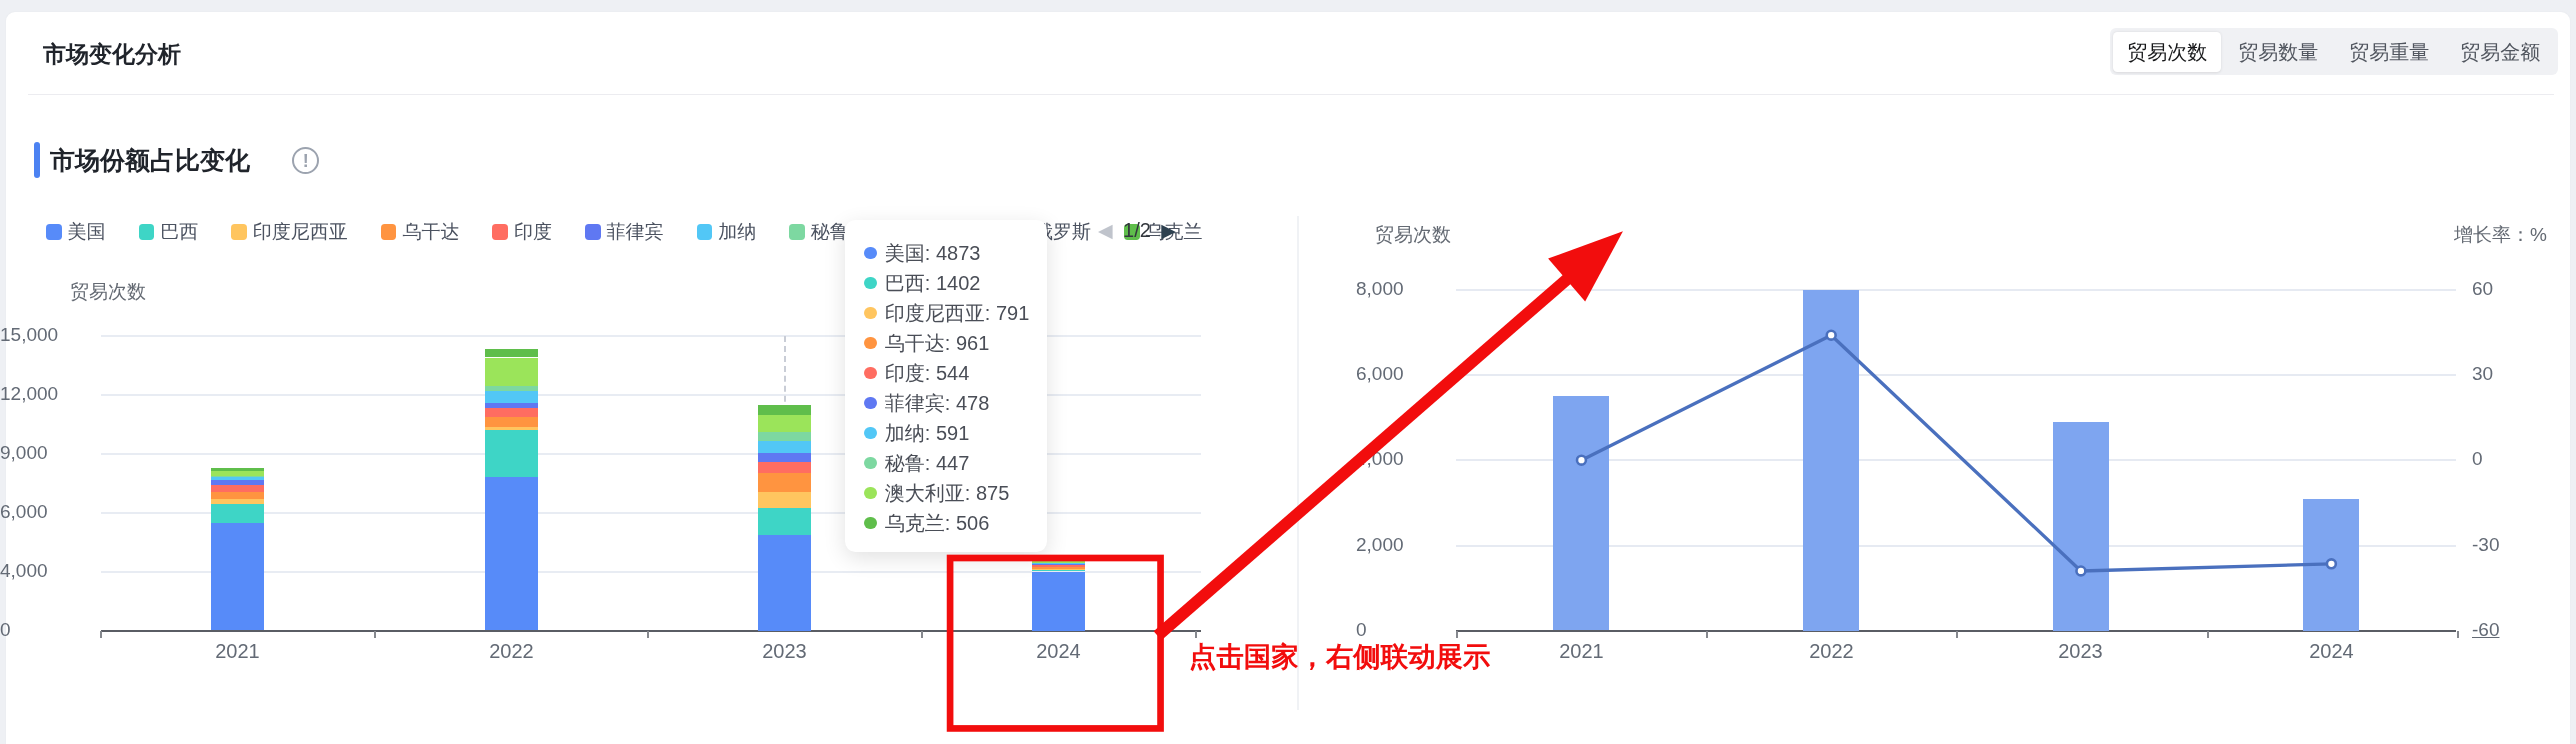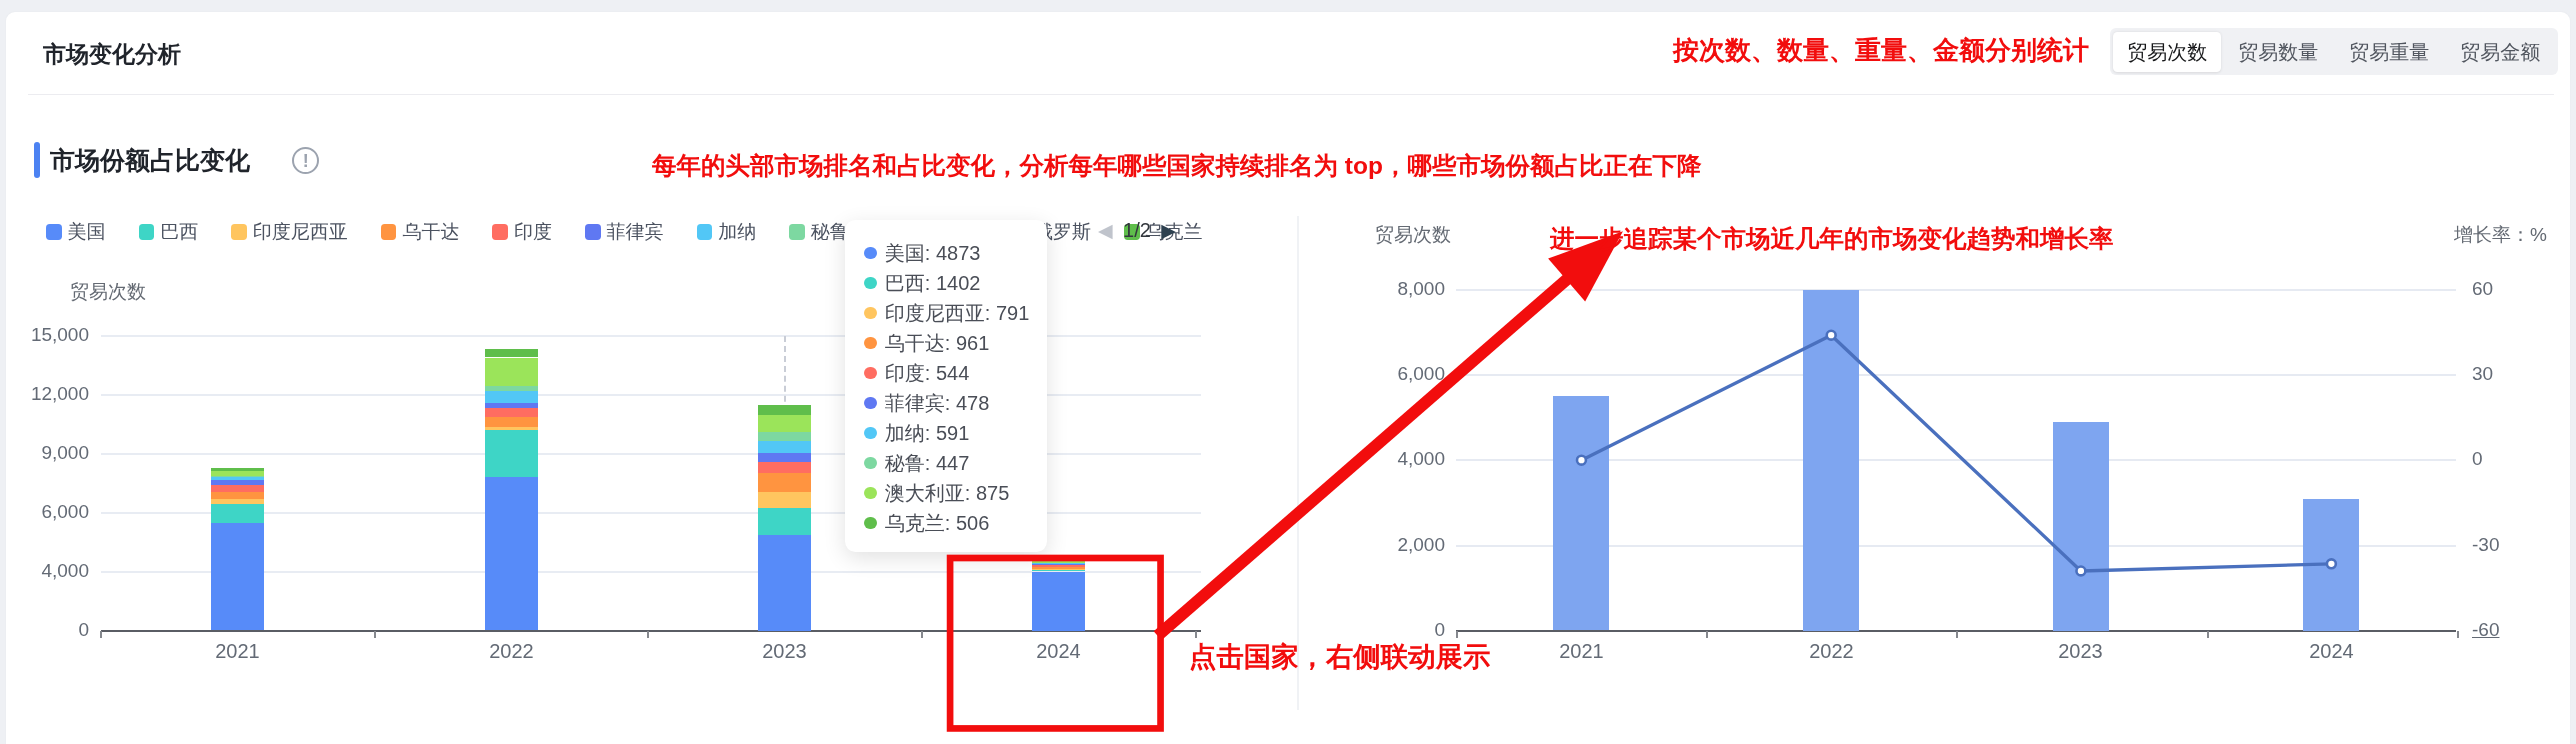--- a/index.html
+++ b/index.html
@@ -23,21 +23,21 @@
   .segment.active { background:#ffffff; color:#17181a; box-shadow:0 0.7px 3px rgba(0,0,0,0.10); }
   .accent-bar { left:34px; top:142px; width:6px; height:36px; border-radius:3px; background:#4C82F2; }
   .section-title { left:50px; top:144px; font-size:25px; font-weight:bold; color:#20242b; }
   .info-icon { left:292px; top:147px; width:27.4px; height:27.4px; border:2.2px solid #9CA3AF;
     border-radius:50%; color:#9CA3AF; font-size:18px; font-weight:bold; text-align:center;
     line-height:24px; }
   .panel-divider { left:1297px; top:216px; width:1.5px; height:494px; background:#f0f2f5; }
   .axis-name { font-size:19px; color:#646A73; white-space:nowrap; }
   .gridline { height:1.5px; background:#E8ECF3; z-index:1; }
   .axis-line { height:2.2px; background:#5a5d64; z-index:2; }
-  .ytick { width:89px; font-size:19px; color:#636a75; text-align:right; z-index:1; }
+  .ytick { width:89px; font-size:19px; color:#636a75; text-align:left; z-index:1; }
   .ytick2 { font-size:19px; color:#636a75; text-align:right; z-index:1; }
   .xtick-label { width:89px; font-size:20px; color:#636a75; text-align:center; z-index:1; }
   .axis-tick { width:1.5px; height:6.7px; background:#85888e; z-index:2; }
   .bar-seg { z-index:2; }
   .rbar { z-index:2; background:#7EA5F0; }
   .legend-row { left:46px; top:219px; display:flex; gap:33px; align-items:center; z-index:4; }
   .legend-item { display:flex; align-items:center; gap:6px; cursor:pointer; white-space:nowrap; }
   .legend-swatch { width:15.6px; height:15.6px; border-radius:3.7px; }
   .legend-label { font-size:19px; color:#4b5260; }
   .legend-pager { left:1098px; top:219px; display:flex; align-items:center; gap:10.4px; z-index:4; }
@@ -53,34 +53,31 @@
   #annot-svg { left:0; top:0; z-index:20; pointer-events:none; }
   svg.linechart { z-index:3; pointer-events:none; }
 </style>
 </head>
 <body>
 
 <div id="canvas">
   <div class="abs card"></div>
 
   <div class="abs card-title">市场变化分析</div>
-  <div class="abs red-note note-top" style="color: rgb(242, 13, 13);">按次数、数量、重量、金额分别统计</div>
   <div class="abs segmented" id="tab-group">
       <div class="segment active">贸易次数</div>
       <div class="segment">贸易数量</div>
       <div class="segment">贸易重量</div>
       <div class="segment">贸易金额</div>
     </div>
   <div class="abs divider"></div>
 
   <div class="abs accent-bar"></div>
   <div class="abs section-title">市场份额占比变化</div>
   <div class="abs info-icon">!</div>
-  <div class="abs red-note note-left" style="color: rgb(242, 13, 13);">每年的头部市场排名和占比变化，分析每年哪些国家持续排名为 top，哪些市场份额占比正在下降</div>
-  <div class="abs red-note note-right" style="color: rgb(242, 13, 13);">进一步追踪某个市场近几年的市场变化趋势和增长率</div>
   <div class="abs red-note note-bottom" style="color: rgb(242, 13, 13);">点击国家，右侧联动展示</div>
 
   <div class="abs panel-divider"></div>
 
   <div class="abs legend-row" id="legend-row">
       <div class="legend-item">
         <span class="legend-swatch" style="background: rgb(87, 139, 249);"></span>
         <span class="legend-label">美国</span>
       </div>
       <div class="legend-item">

